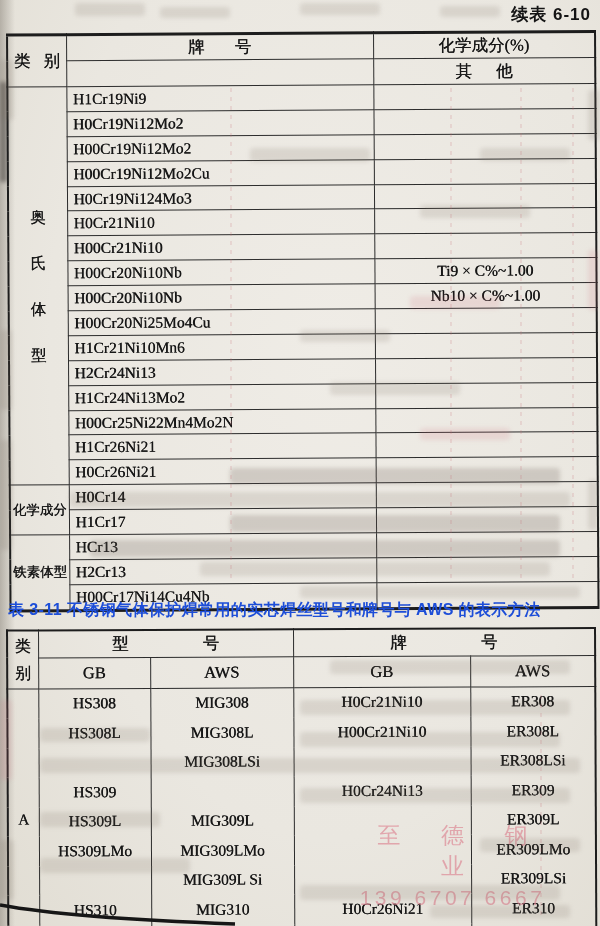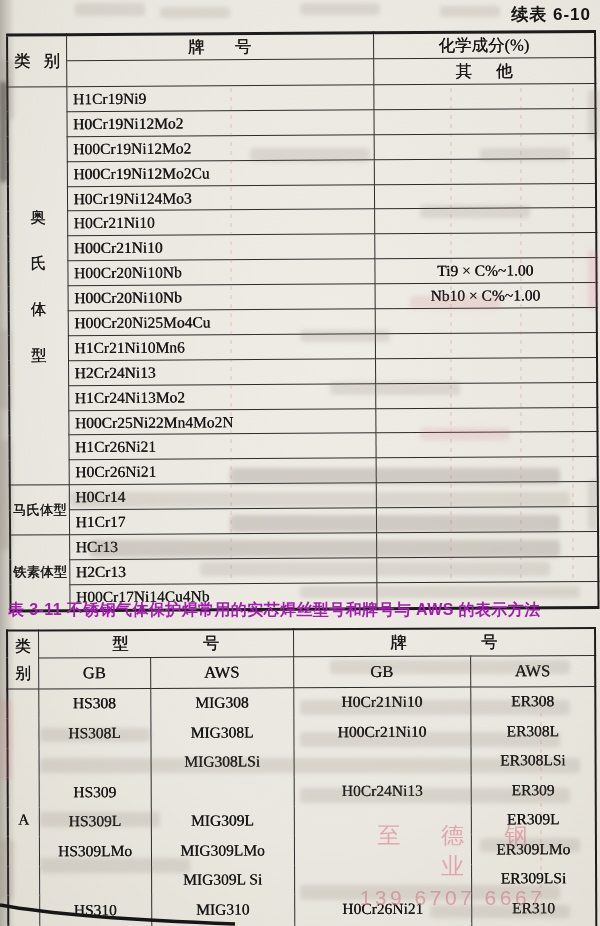--- a/index.html
+++ b/index.html
@@ -33,21 +33,21 @@
   #t310 tbody td{height:23.9px;font-size:15.5px;padding:0;}
   #t310 td.grade{padding-left:6px;text-align:left;}
   #t310 td.other{text-align:center;}
   #t310 td.cat{text-align:center;font-size:13.5px;vertical-align:middle;padding:0;}
   #t310 td.cat.vert{font-size:15.5px;}
   #t310 td.cat.vert span{display:block;margin:31px 0;line-height:15px;}
 
   
   #t311-title{position:absolute;left:8px;top:600px;width:590px;white-space:nowrap;
     font-family:"Liberation Sans",sans-serif;font-weight:bold;font-size:16px;
-    letter-spacing:0.4px;color:#a21caf;}
+    letter-spacing:0.4px;color:#1d4ed8;}
   #t311{left:6px;top:627px;width:588px;border:2.6px solid #1d1d1d;border-bottom:none;
     transform:rotate(-0.25deg);transform-origin:top right;}
   #t311 th{border:1.5px solid #2c2c2c;font-weight:normal;text-align:center;
     text-shadow:0.35px 0 0 currentColor;}
   #t311 thead tr.r1{height:27px;}
   #t311 thead tr.r2{height:31px;}
   #t311 thead th{font-size:16.5px;}
   .h-grp{word-spacing:70px;}
   .h-sub{font-size:16px;}
   #t311 th.h-catv span{display:block;line-height:27px;font-size:16px;}
@@ -163,21 +163,21 @@
       </tr>
       <tr>
         <td class="grade">H1Cr26Ni21</td>
         <td class="other"></td>
       </tr>
       <tr>
         <td class="grade">H0Cr26Ni21</td>
         <td class="other"></td>
       </tr>
       <tr>
-        <td class="cat" rowspan="2">马氏体型</td>
+        <td class="cat" rowspan="2">化学成分</td>
         <td class="grade">H0Cr14</td>
         <td class="other"></td>
       </tr>
       <tr>
         <td class="grade">H1Cr17</td>
         <td class="other"></td>
       </tr>
       <tr>
         <td class="cat" rowspan="3">铁素体型</td>
         <td class="grade">HCr13</td>

